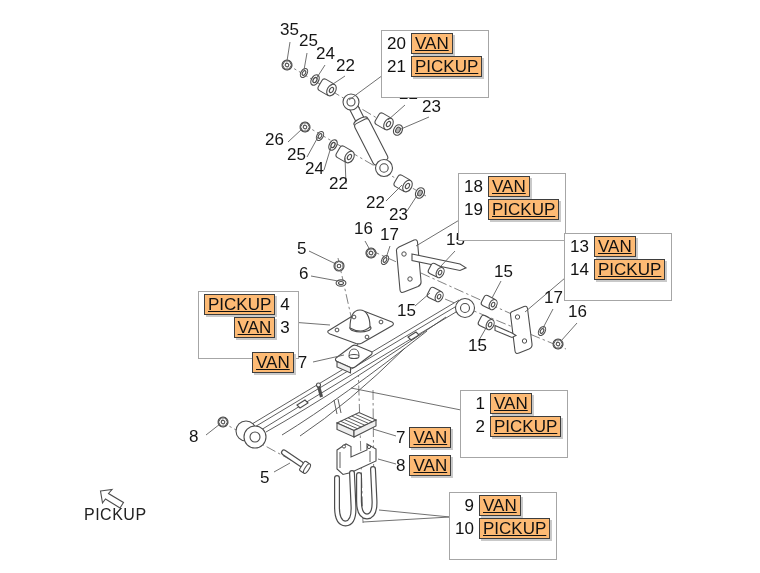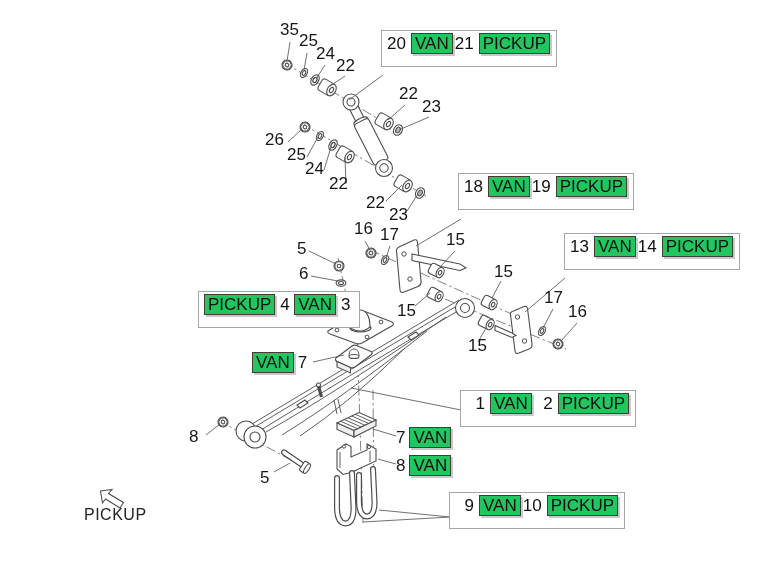--- a/index.html
+++ b/index.html
@@ -11,27 +11,27 @@
   .thin{fill:none;stroke:#4d4d4d;stroke-width:.9;}
   .leader{stroke:#616161;stroke-width:.9;fill:none;}
   .axis{stroke:#6b6b6b;stroke-width:.85;fill:none;stroke-dasharray:10 3 2.5 3;}
   .rodD{stroke:#4d4d4d;stroke-width:6;fill:none;stroke-linecap:round;}
   .rodW{stroke:#ffffff;stroke-width:3.6;fill:none;stroke-linecap:round;}
   .shade{fill:#b3b3b3;stroke:#4d4d4d;stroke-width:1;}
   .hole{fill:#ffffff;stroke:#4d4d4d;stroke-width:1;}
   
   .plabel{position:absolute;font-size:17px;line-height:18px;color:#161616;white-space:nowrap;}
   .callout{position:absolute;background:#fff;border:1px solid #a6a6a6;
-           padding:2px 6px 12px 5px;display:flex;gap:2px;}
+           padding:2px 6px 20px 5px;display:flex;flex-direction:column;gap:2px;}
   .crow{display:flex;align-items:center;gap:5px;height:21px;}
   .crow.rev{justify-content:flex-end;}
   .cnum{font-size:17px;color:#111;min-width:19px;text-align:right;}
   .crow.rev .cnum{min-width:12px;text-align:left;}
-  .ctag{font-size:17px;color:#111;background:#22c55e;border:1.4px solid #3d3d3d;
-        box-shadow:2px 2px 0 #c9c9c9;padding:0 3px;line-height:19px;}
+  .ctag{font-size:17px;color:#111;background:#fdba74;border:1.4px solid #3d3d3d;
+        box-shadow:2px 2px 0 #c9c9c9;padding:0 3px;line-height:19px;text-decoration:underline;}
   .icallout{position:absolute;display:flex;align-items:center;gap:4px;}
   .front-label{position:absolute;font-size:16px;letter-spacing:.5px;color:#222;}
 </style>
 </head>
 <body>
 
 <div id="stage">
 
 <svg width="760" height="573" viewBox="0 0 760 573">
   <defs>

